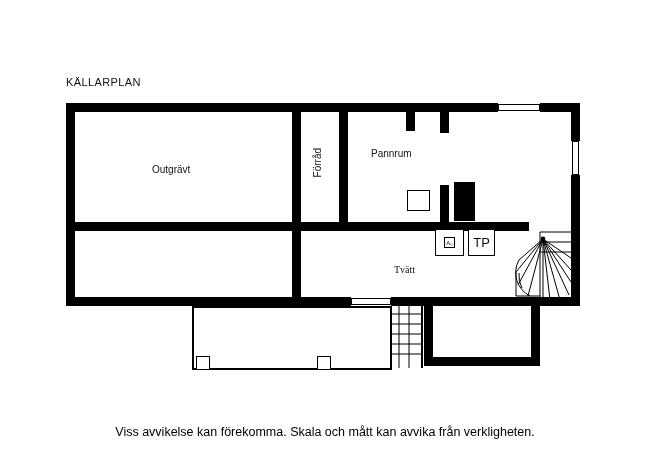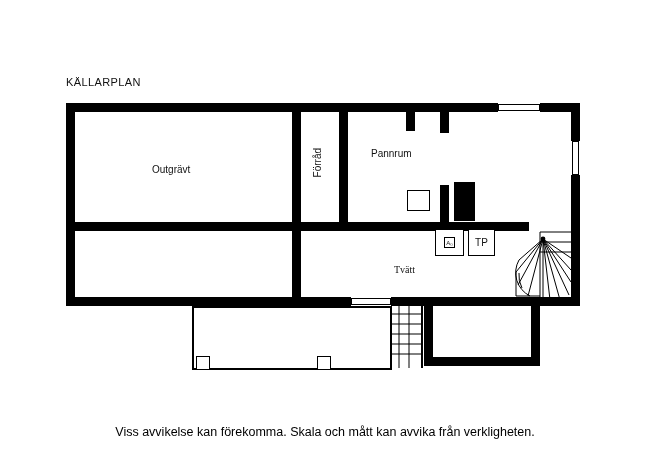--- a/index.html
+++ b/index.html
@@ -64,21 +64,21 @@
     position: absolute;
     border: 1.5px solid #000;
     background: #ffffff;
     box-sizing: border-box;
   }
   .tp-box {
     position: absolute;
     border: 1.5px solid #000;
     background: #fff;
     box-sizing: border-box;
-    font-size: 10px;
+    font-size: 13px;
     display: flex;
     align-items: center;
     justify-content: center;
     color: #111;
   }
   .meter-box {
     position: absolute;
     border: 1.5px solid #000;
     background: #fff;
     box-sizing: border-box;

